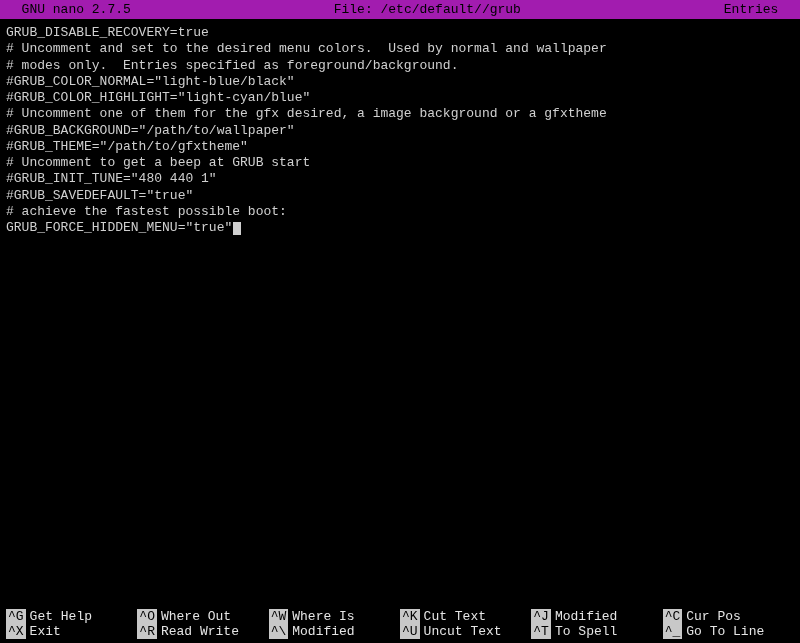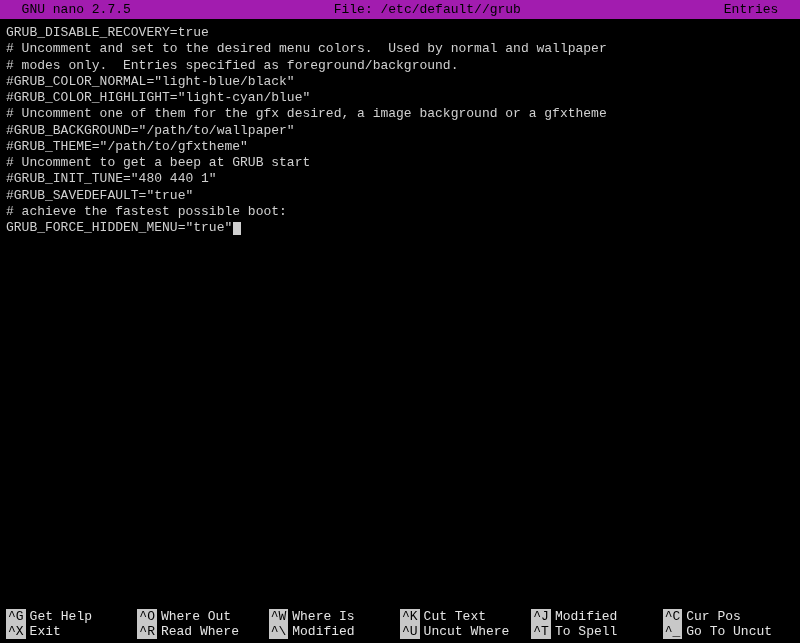--- a/index.html
+++ b/index.html
@@ -90,19 +90,19 @@
   <div class="help-row" id="help-row-1">
       <div class="help-item"><span class="help-key">^G</span><span class="help-label">Get Help</span></div>
       <div class="help-item"><span class="help-key">^O</span><span class="help-label">Where Out</span></div>
       <div class="help-item"><span class="help-key">^W</span><span class="help-label">Where Is</span></div>
       <div class="help-item"><span class="help-key">^K</span><span class="help-label">Cut Text</span></div>
       <div class="help-item"><span class="help-key">^J</span><span class="help-label">Modified</span></div>
       <div class="help-item"><span class="help-key">^C</span><span class="help-label">Cur Pos</span></div>
     </div>
   <div class="help-row" id="help-row-2">
       <div class="help-item"><span class="help-key">^X</span><span class="help-label">Exit</span></div>
-      <div class="help-item"><span class="help-key">^R</span><span class="help-label">Read Where</span></div>
+      <div class="help-item"><span class="help-key">^R</span><span class="help-label">Read Write</span></div>
       <div class="help-item"><span class="help-key">^\</span><span class="help-label">Modified</span></div>
-      <div class="help-item"><span class="help-key">^U</span><span class="help-label">Uncut Where</span></div>
+      <div class="help-item"><span class="help-key">^U</span><span class="help-label">Uncut Text</span></div>
       <div class="help-item"><span class="help-key">^T</span><span class="help-label">To Spell</span></div>
-      <div class="help-item"><span class="help-key">^_</span><span class="help-label">Go To Uncut</span></div>
+      <div class="help-item"><span class="help-key">^_</span><span class="help-label">Go To Line</span></div>
     </div>
 </div>
 
 </body></html>

